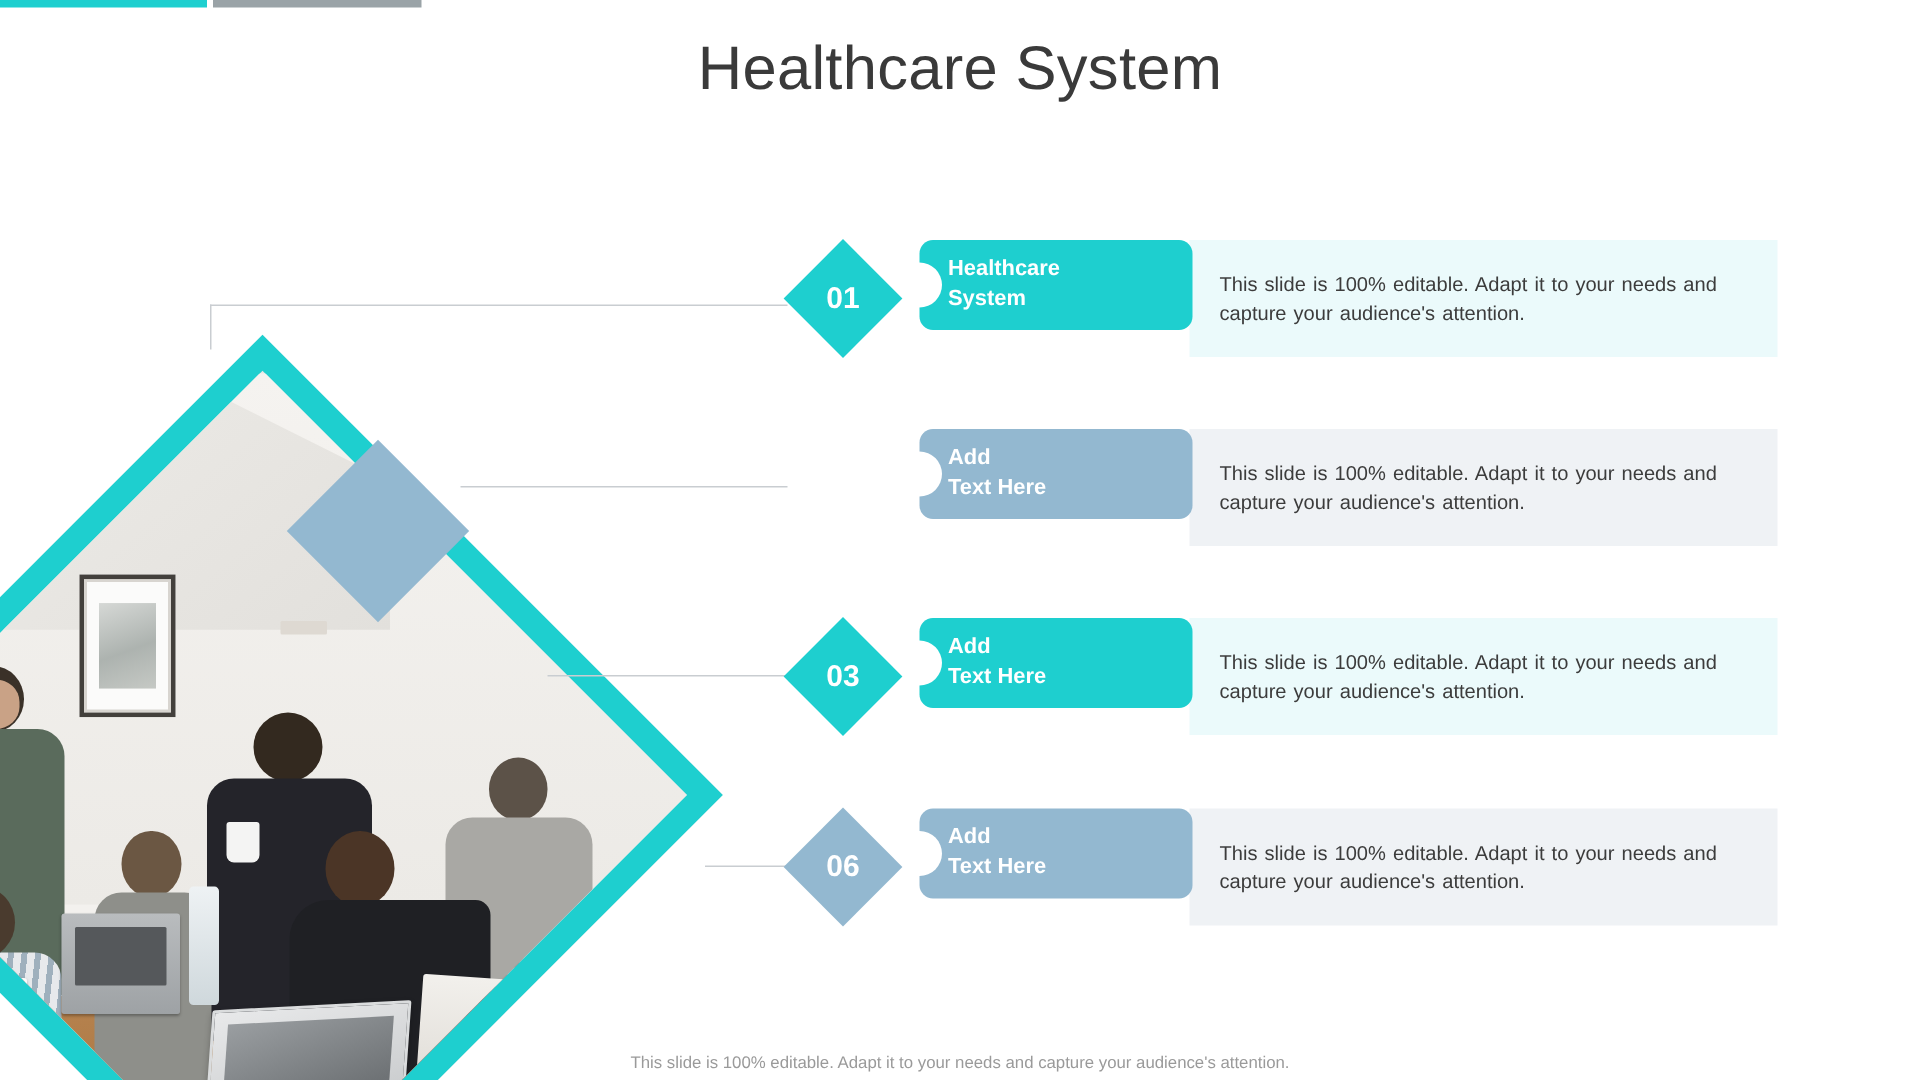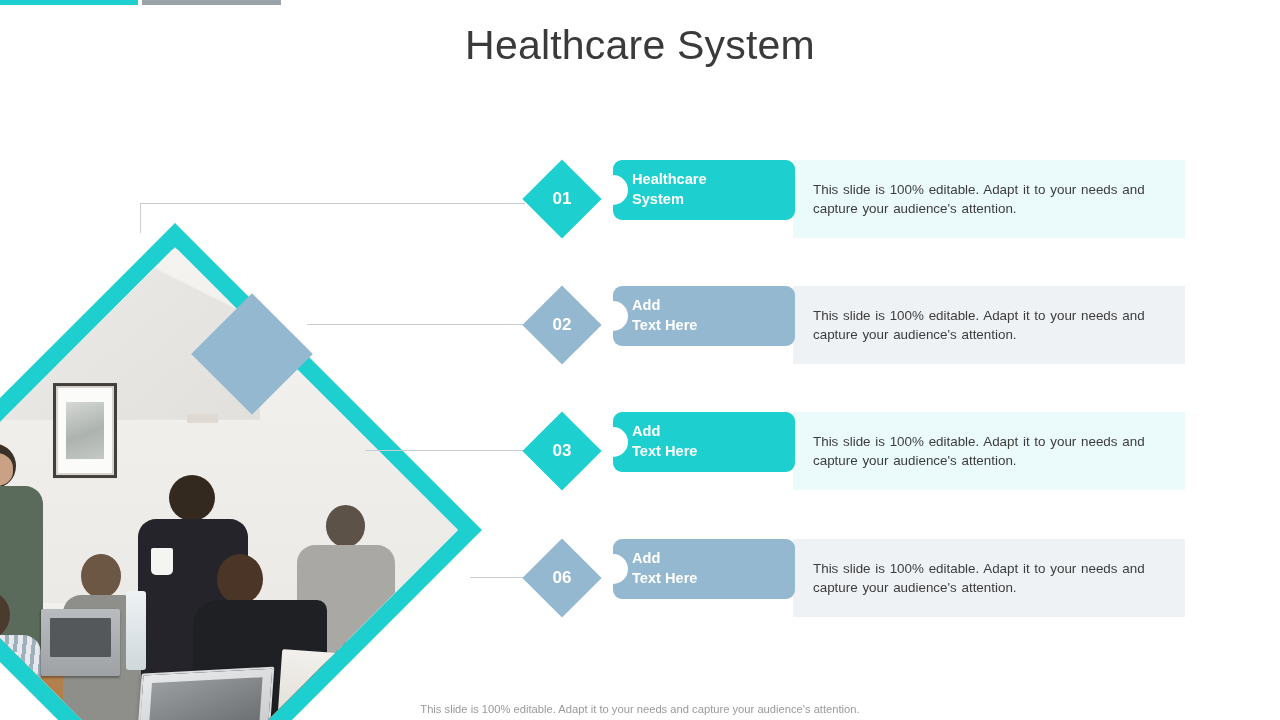--- a/index.html
+++ b/index.html
@@ -289,21 +289,21 @@
     top: 11px;
     width: 56px;
     height: 56px;
     transform: rotate(45deg);
   }
   .row-num {
     position: absolute;
     left: 0; top: 0; width: 78px; height: 78px;
     display: flex; align-items: center; justify-content: center;
     color: #ffffff;
-    font-size: 17px;
+    font-size: 20px;
     font-weight: bold;
   }
 
   
   .bottom-caption {
     position: absolute;
     left: 0;
     top: 703px;
     width: 1280px;
     text-align: center;
@@ -396,24 +396,20 @@
 </div>
 
 <div class="row" style="top:286px;">
   <div class="row-text-panel" style="background:#EFF2F5;">
     <div class="row-text">This slide is 100% editable. Adapt it to your needs and capture your audience's attention.</div>
   </div>
   <div class="row-label-box" style="background:#93B8D0;">
     <div class="row-label">Add
 Text Here</div>
   </div>
-  <div class="row-diamond">
-    <div class="row-diamond-shape" style="background:#93B8D0;"></div>
-    <div class="row-num">02</div>
-  </div>
 </div>
 
 <div class="row" style="top:412px;">
   <div class="row-text-panel" style="background:#EBFAFB;">
     <div class="row-text">This slide is 100% editable. Adapt it to your needs and capture your audience's attention.</div>
   </div>
   <div class="row-label-box" style="background:#1ECFCF;">
     <div class="row-label">Add
 Text Here</div>
   </div>

